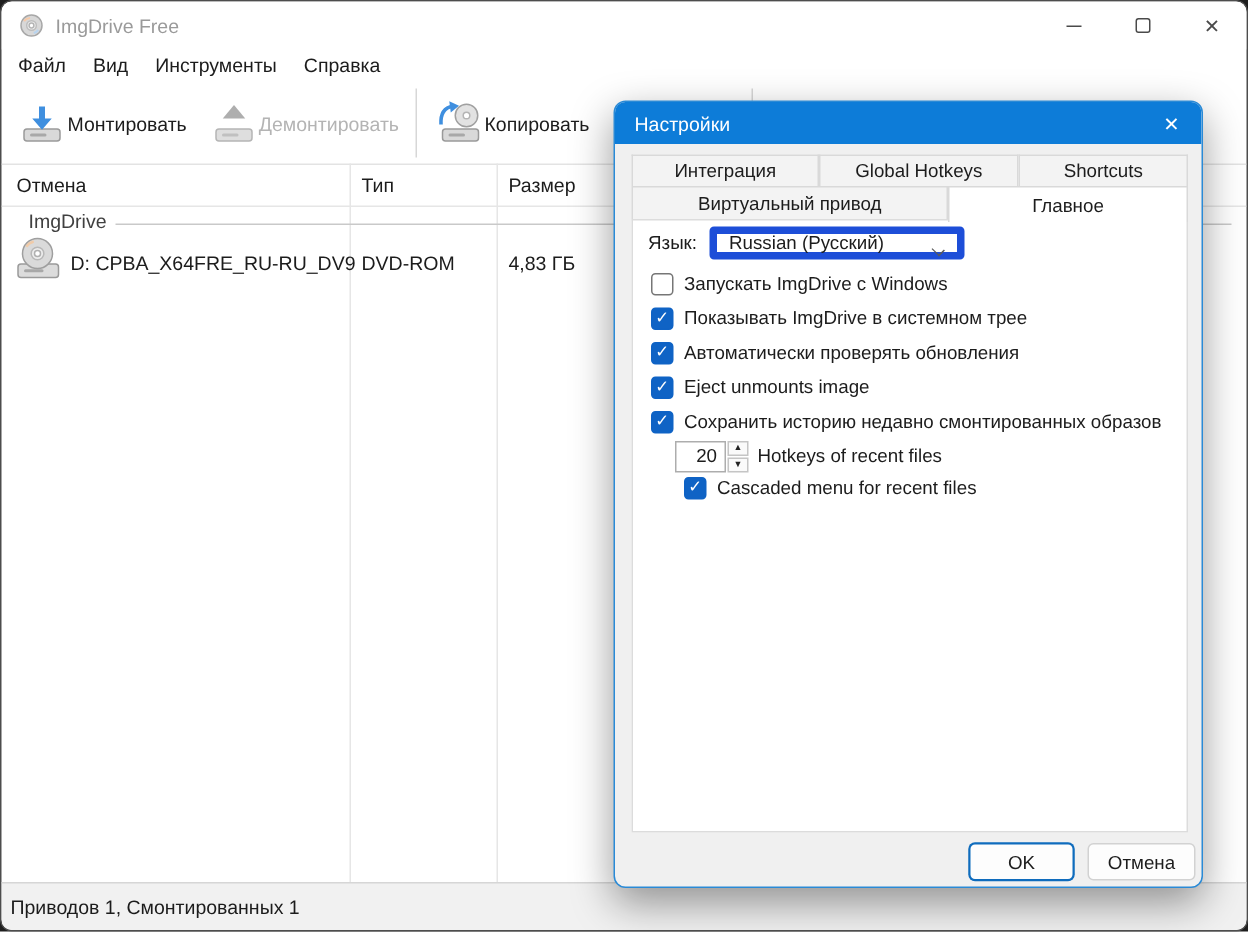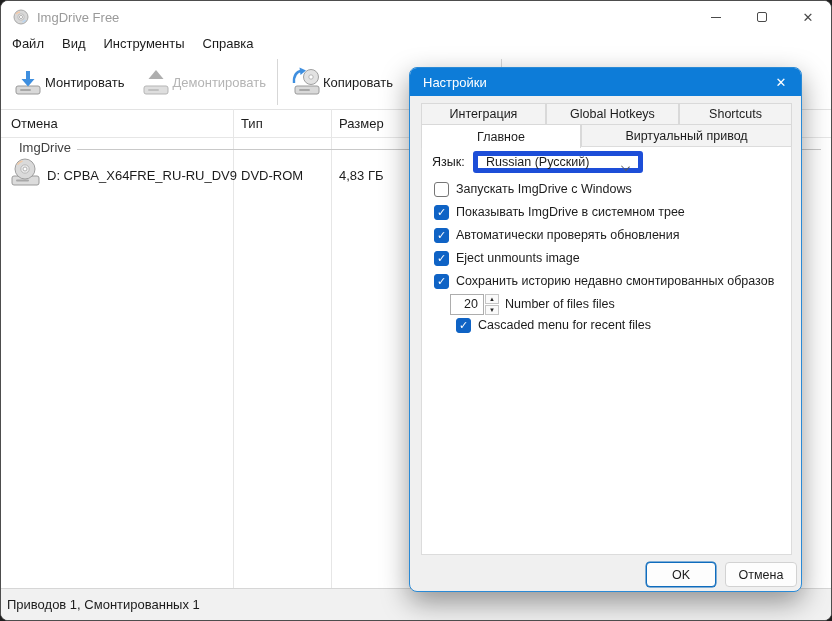--- a/index.html
+++ b/index.html
@@ -210,22 +210,22 @@
         </div>
     </div>
 
     <div class="tabs">
       <div class="tab-row row1">
         <div class="tab" style="width:125px;">Интеграция</div>
         <div class="tab" style="width:133px;">Global Hotkeys</div>
         <div class="tab" style="width:113px;">Shortcuts</div>
       </div>
       <div class="tab-row row2">
+        <div class="tab" style="width:211px;">Виртуальный привод</div>
         <div class="tab active" style="width:160px;">Главное</div>
-        <div class="tab" style="width:211px;">Виртуальный привод</div>
       </div>
     </div>
 
     <div class="panel">
       <div class="lang-row">
         <span class="lang-label">Язык:</span>
         <div class="select">
           <span>Russian (Русский)</span>
           <span class="chev"></span>
         </div>
@@ -251,21 +251,21 @@
         <span class="cb-box checked">✓</span>
         <span class="cb-label">Сохранить историю недавно смонтированных образов</span>
       </div>
 
       <div class="spin-row">
         <div class="spin-input">20</div>
         <div class="spin-btns">
           <div class="spin-btn">▲</div>
           <div class="spin-btn">▼</div>
         </div>
-        <span class="spin-label">Number of files files</span>
+        <span class="spin-label">Hotkeys of recent files</span>
       </div>
 
       <div class="cb-row" style="left:34px; top:170px;">
         <span class="cb-box checked">✓</span>
         <span class="cb-label">Cascaded menu for recent files</span>
       </div>
     </div>
 
     <div class="dlg-footer-btn btn-ok">OK</div>
     <div class="dlg-footer-btn btn-cancel">Отмена</div>

